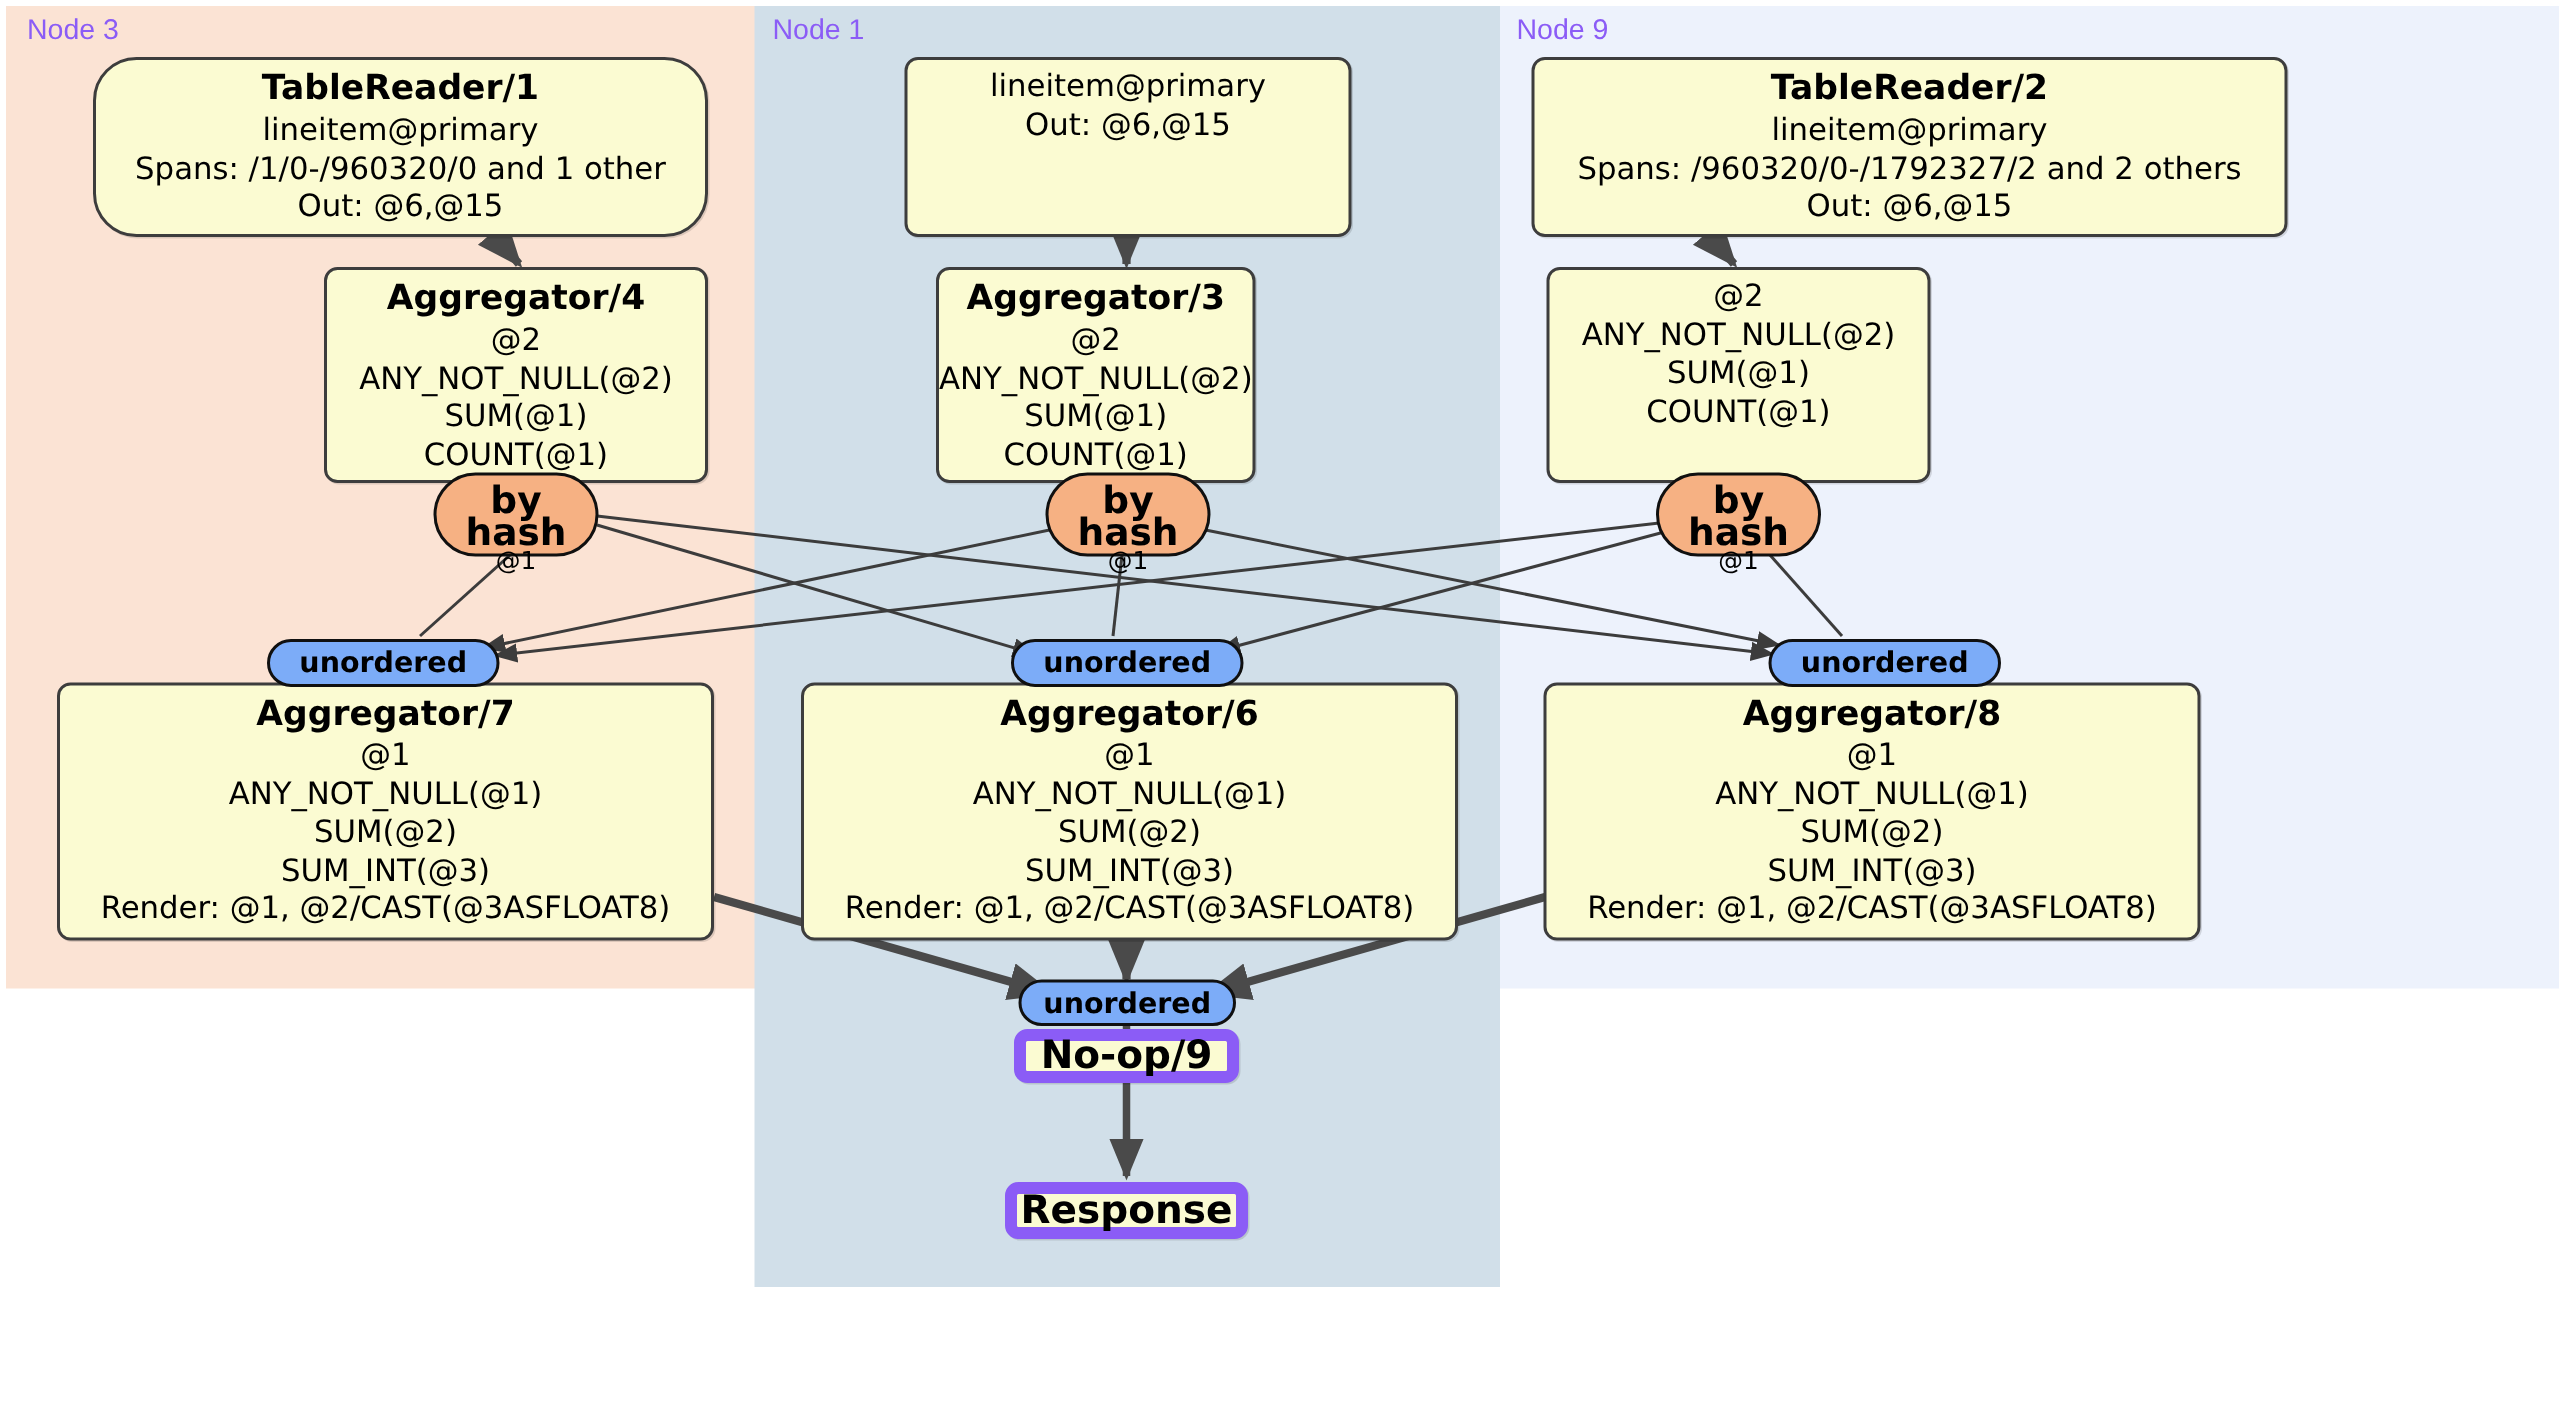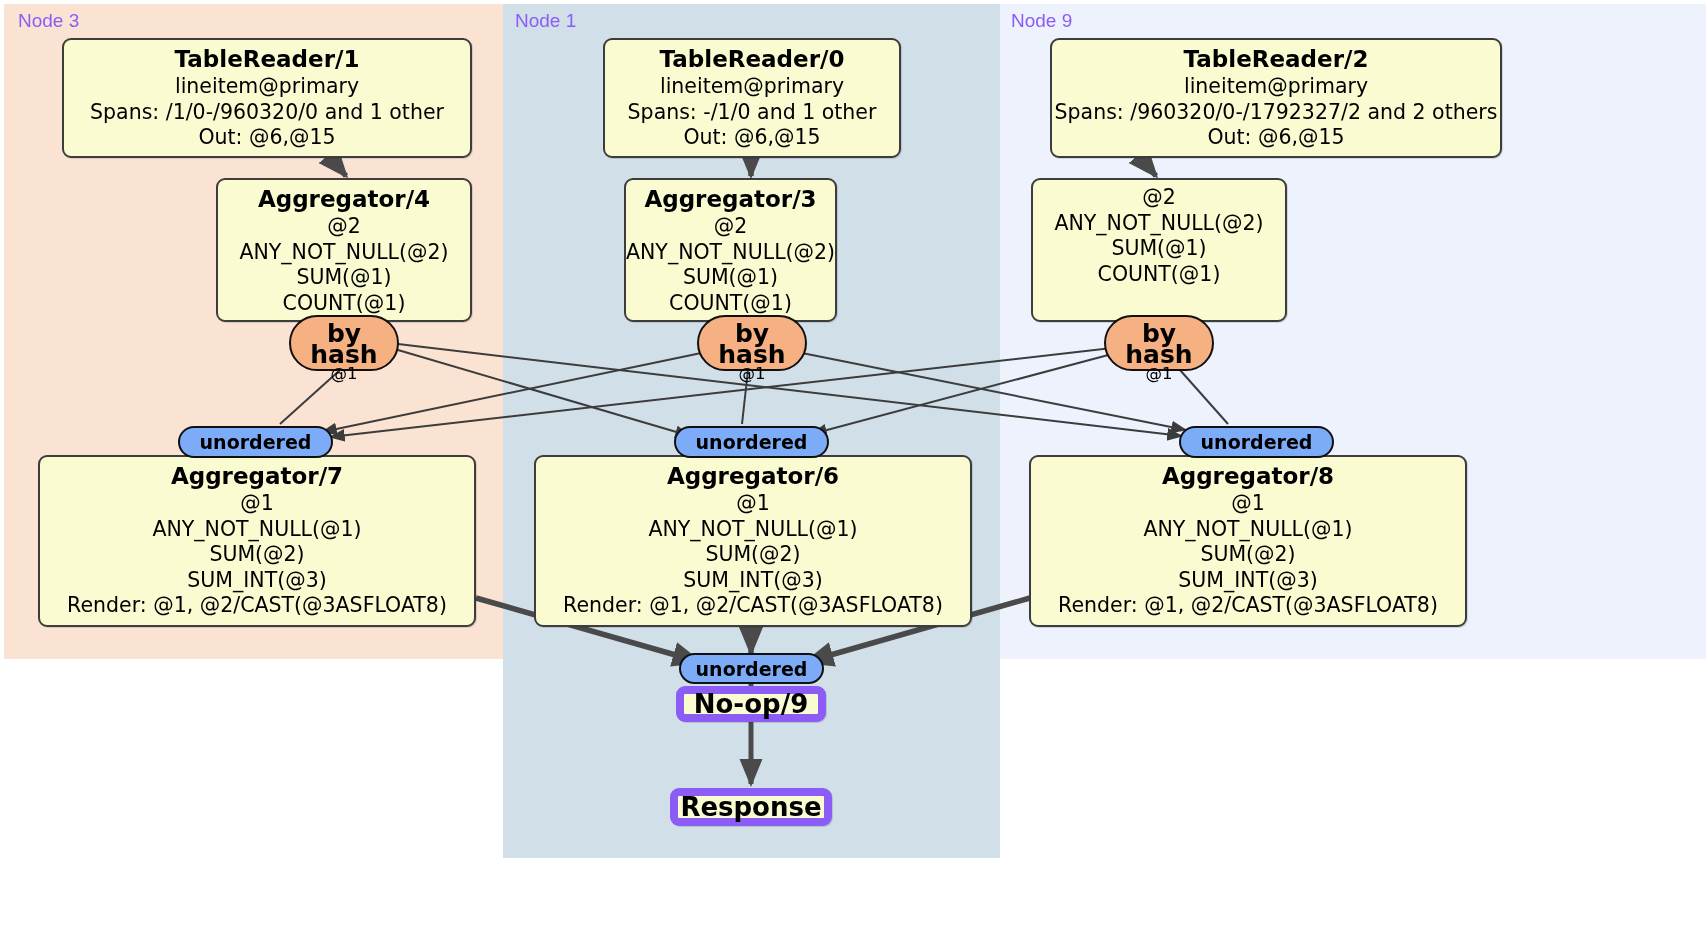--- a/index.html
+++ b/index.html
@@ -100,35 +100,33 @@
 
     <path d="M476,598 L700,662" stroke="#4A4A4A" stroke-width="5.5" fill="none" marker-end="url(#ahfat)"></path>
     <path d="M751,625 L751,653" stroke="#4A4A4A" stroke-width="5.5" fill="none" marker-end="url(#ahfat)"></path>
     <path d="M1030,598 L806,662" stroke="#4A4A4A" stroke-width="5.5" fill="none" marker-end="url(#ahfat)"></path>
 
     <path d="M751,681 L751,690" stroke="#4A4A4A" stroke-width="5" fill="none"></path>
 
     <path d="M751,721 L751,784" stroke="#4A4A4A" stroke-width="5" fill="none" marker-end="url(#ahfat)"></path>
   </svg>
 
-  <div class="pbox" style="left:62px;top:38px;width:410px;height:120px;">
+  <div class="pbox" style="left:62px;top:38px;width:410px;height:120px;border-radius:29px;">
     <span class="ttl">TableReader/1</span>
     <span class="ln">lineitem@primary</span>
     <span class="ln">Spans: /1/0-/960320/0 and 1 other</span>
     <span class="ln">Out: @6,@15</span>
   </div>
 
   <div class="pbox" style="left:603px;top:38px;width:298px;height:120px;">
-    <span class="ttl">TableReader/0</span>
     <span class="ln">lineitem@primary</span>
-    <span class="ln">Spans: -/1/0 and 1 other</span>
     <span class="ln">Out: @6,@15</span>
   </div>
 
-  <div class="pbox" style="left:1050px;top:38px;width:452px;height:120px;">
+  <div class="pbox" style="left:1021px;top:38px;width:504px;height:120px;">
     <span class="ttl">TableReader/2</span>
     <span class="ln">lineitem@primary</span>
     <span class="ln">Spans: /960320/0-/1792327/2 and 2 others</span>
     <span class="ln">Out: @6,@15</span>
   </div>
 
   <div class="pbox" style="left:216px;top:178px;width:256px;height:144px;">
     <span class="ttl">Aggregator/4</span>
     <span class="ln">@2</span>
     <span class="ln">ANY_NOT_NULL(@2)</span>

